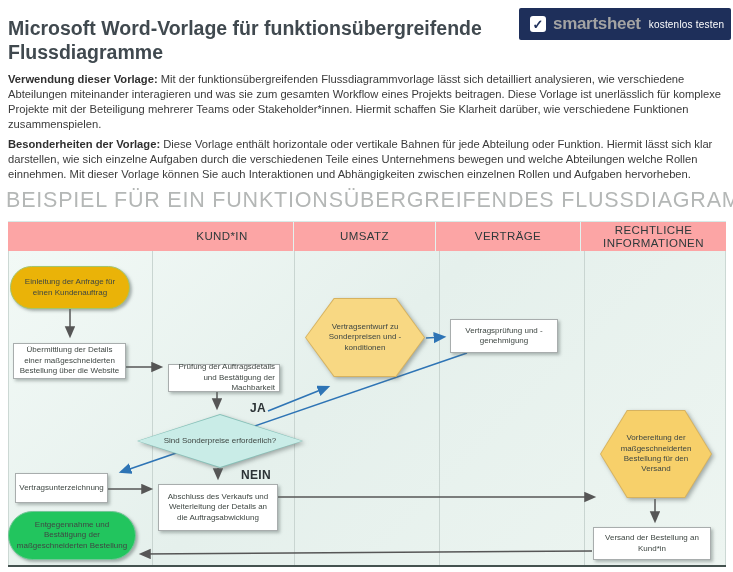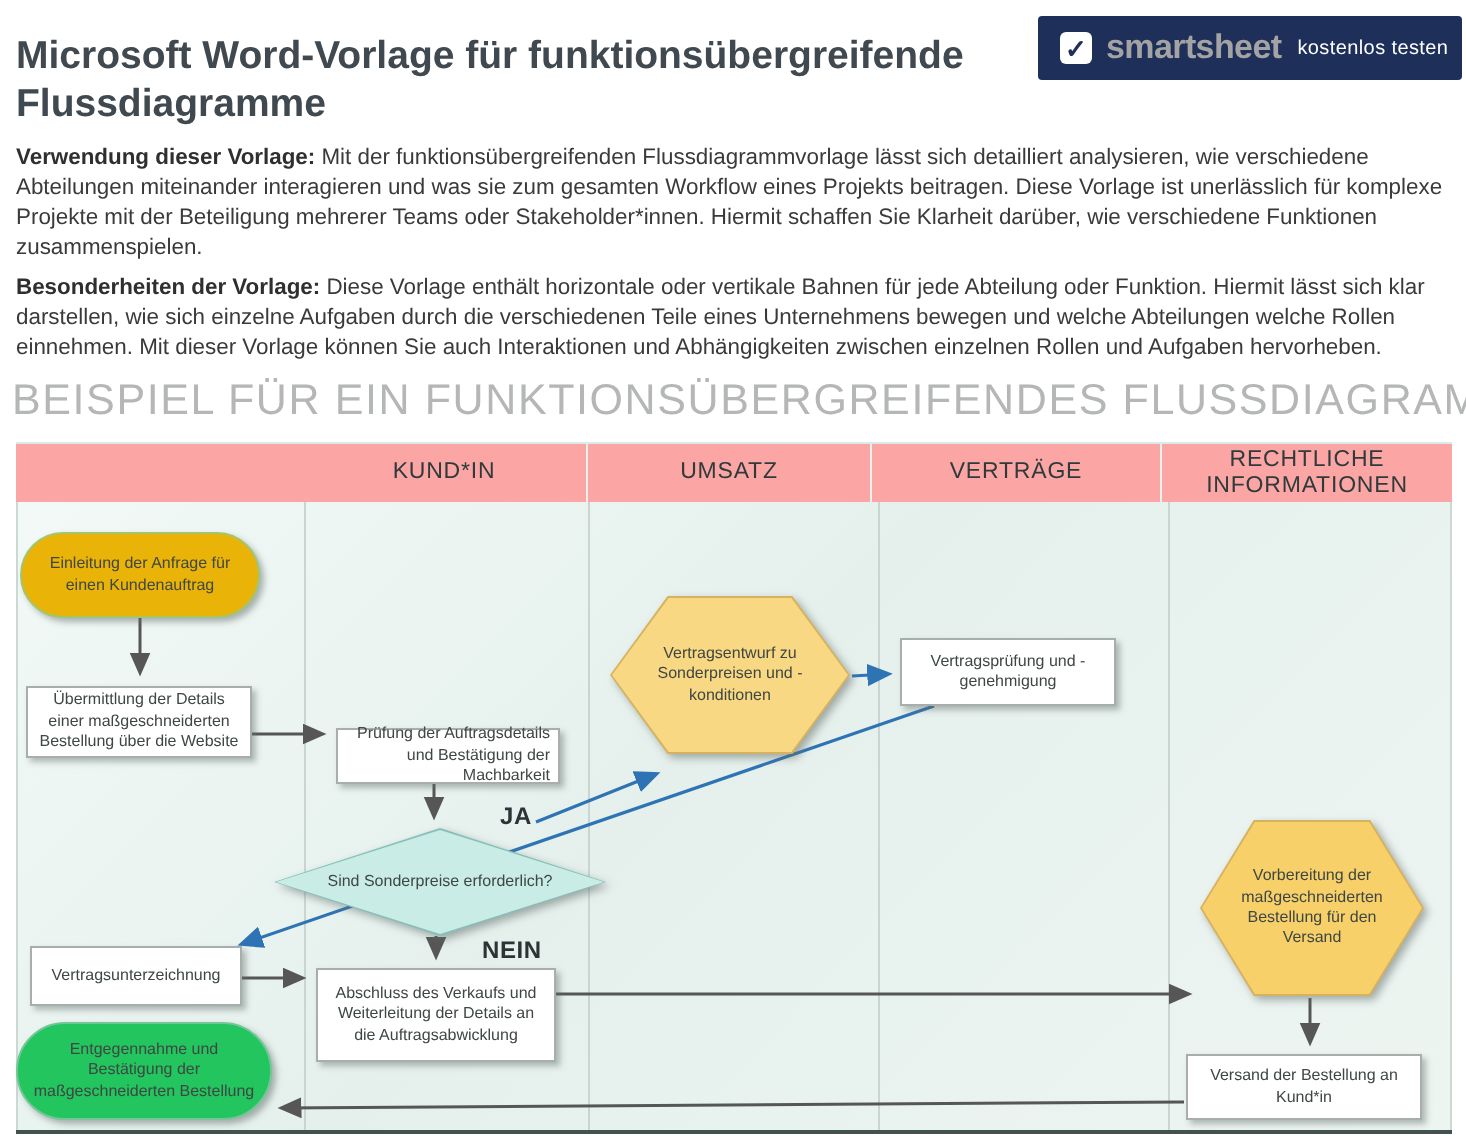--- a/index.html
+++ b/index.html
@@ -153,21 +153,21 @@
 
     <line x1="426" y1="338" x2="444" y2="337" stroke="#2e74b5" stroke-width="1.6" marker-end="url(#ab)"></line>
     <line x1="268" y1="411" x2="328" y2="387" stroke="#2e74b5" stroke-width="1.6" marker-end="url(#ab)"></line>
     <line x1="467" y1="353" x2="121" y2="472" stroke="#2e74b5" stroke-width="1.6" marker-end="url(#ab)"></line>
   </svg>
 
   <div class="node stadium-start" style="left:10px;top:266px;width:120px;height:43px;">Einleitung der Anfrage für einen Kundenauftrag</div>
 
   <div class="node rect" style="left:13px;top:343px;width:113px;height:36px;">Übermittlung der Details einer maßgeschneiderten Bestellung über die Website</div>
 
-  <div class="node rect" style="left:15px;top:473px;width:106px;height:30px;">Vertragsunterzeichnung</div>
+  <div class="node rect" style="left:15px;top:473px;width:93px;height:30px;">Vertragsunterzeichnung</div>
 
   <div class="node stadium-end" style="left:8px;top:511px;width:128px;height:49px;">Entgegennahme und Bestätigung der maßgeschneiderten Bestellung</div>
 
   <div class="node rect" style="left:168px;top:364px;width:112px;height:28px;text-align:right;">Prüfung der Auftragsdetails und Bestätigung der Machbarkeit</div>
 
   <div class="node poly diamond" style="left:137px;top:414px;width:166px;height:54px;">
     <span class="bg"></span>
     <span class="fill"></span>
     <span class="txt">Sind Sonderpreise erforderlich?</span>
   </div>

